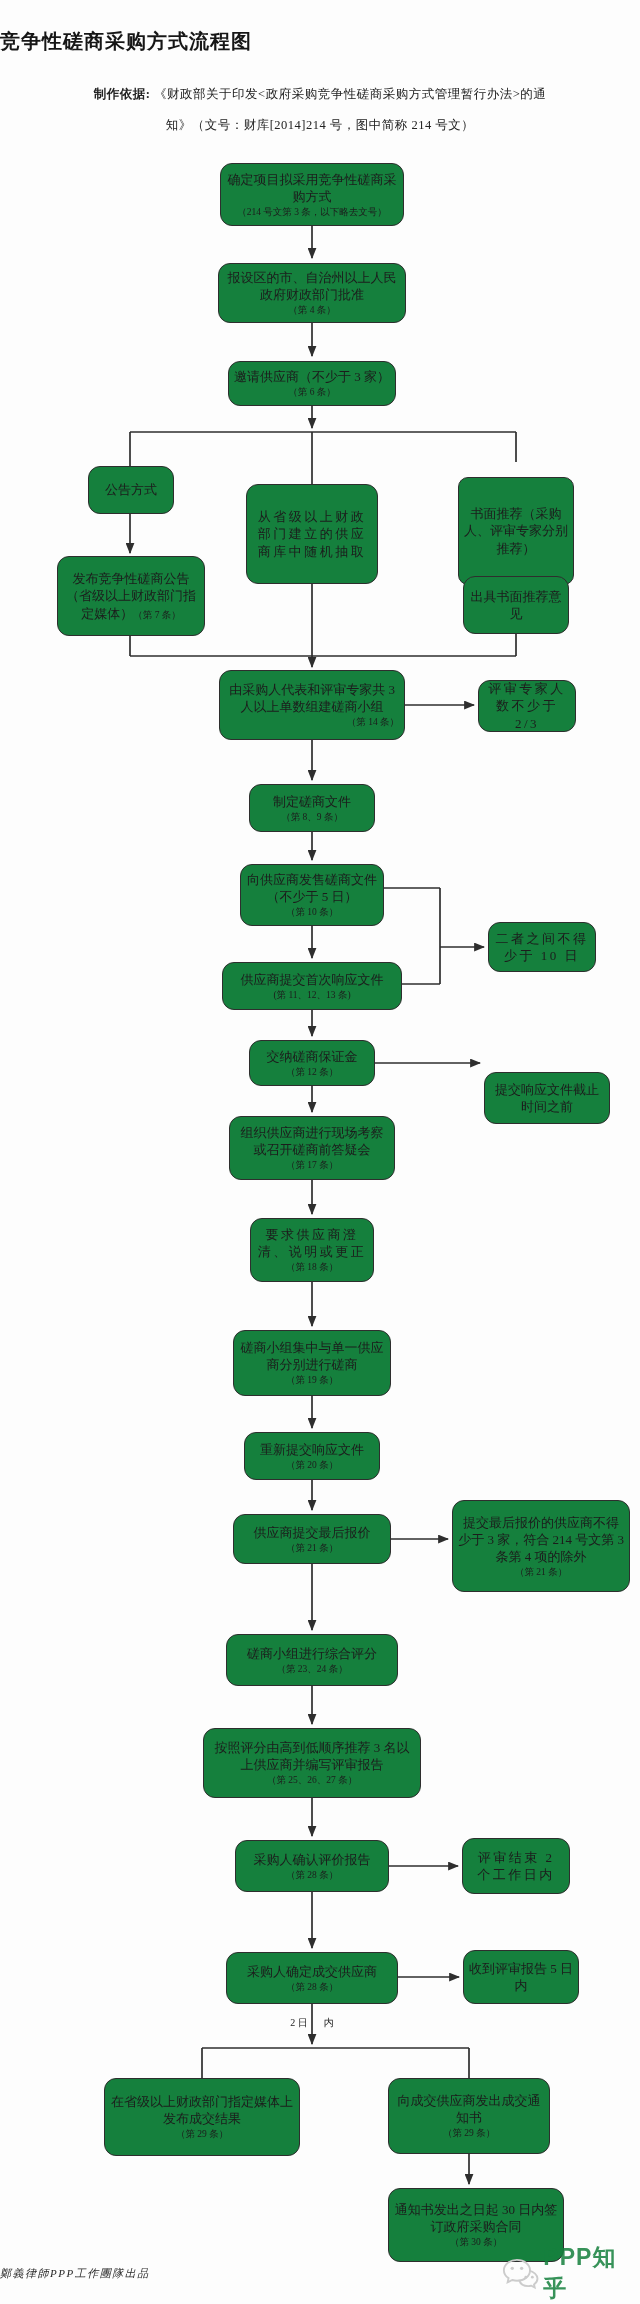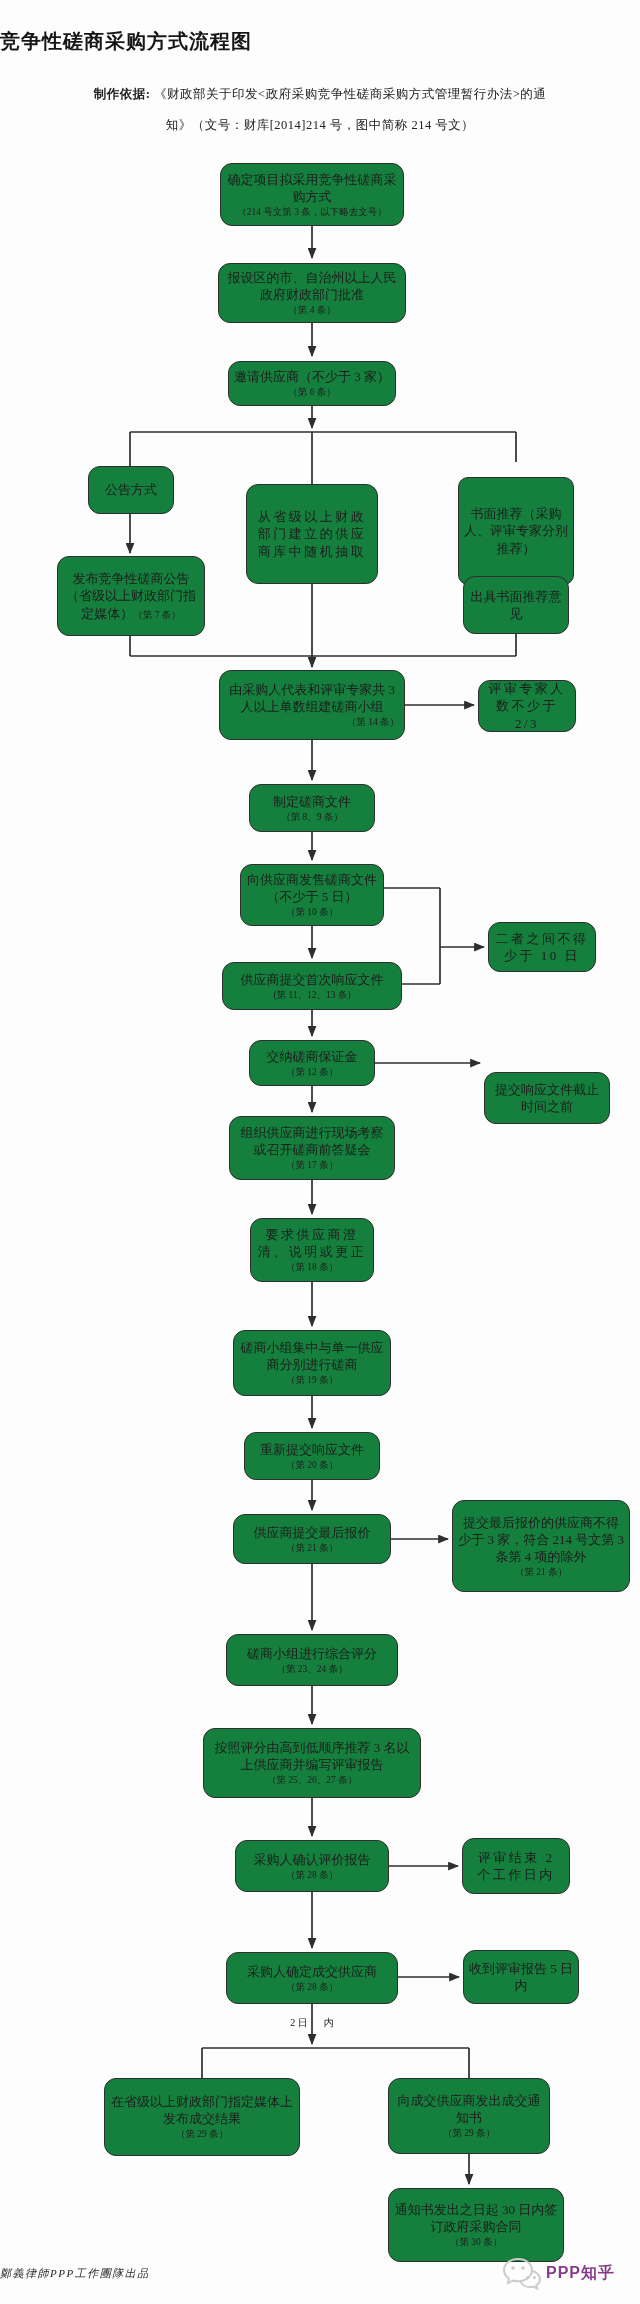--- a/index.html
+++ b/index.html
@@ -42,21 +42,21 @@
     position:absolute;left:0;top:2266px;width:640px;text-align:left;
     font-size:11px;font-weight:normal;letter-spacing:1.5px;color:#2a2a2a;
     font-style:italic;
   }
   .watermark{
     position:absolute;left:502px;top:2250px;width:132px;height:46px;
     display:flex;align-items:center;gap:4px;color:#cbcbcb;
   }
   .wm-text{
     font-family:"Liberation Sans","DejaVu Sans",sans-serif;
-    font-size:16px;letter-spacing:1px;color:#701a75;font-weight:bold;opacity:.85;
+    font-size:23px;letter-spacing:1px;color:#15803d;font-weight:bold;opacity:.85;
   }
 </style>
 </head>
 <body>
 
 <div id="canvas">
 
   <svg id="connectors" viewBox="0 0 640 2304" xmlns="http://www.w3.org/2000/svg">
     <defs>
       <marker id="arw" viewBox="0 0 10 8" refX="9" refY="4" markerWidth="11" markerHeight="9" orient="auto" markerUnits="userSpaceOnUse">

